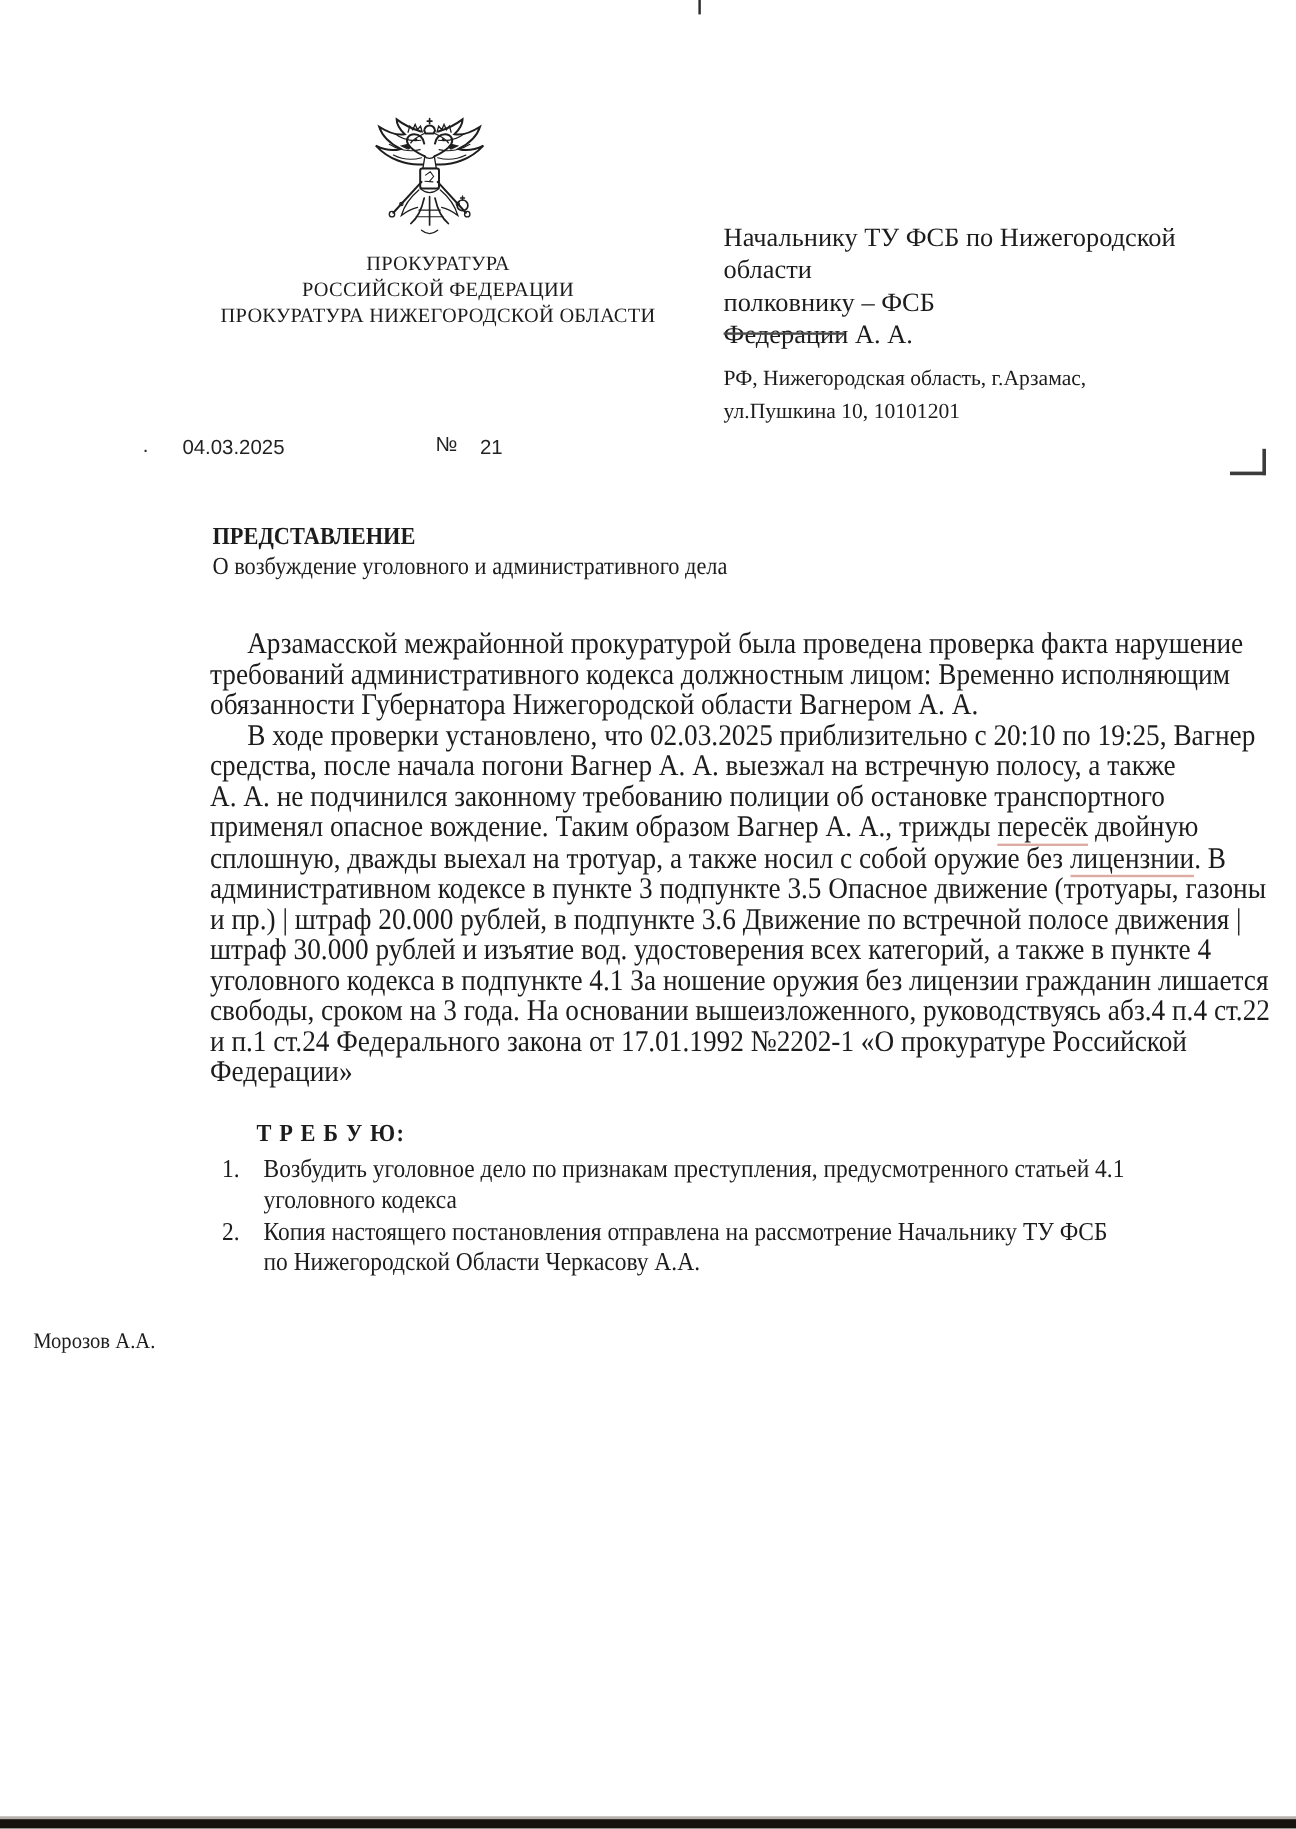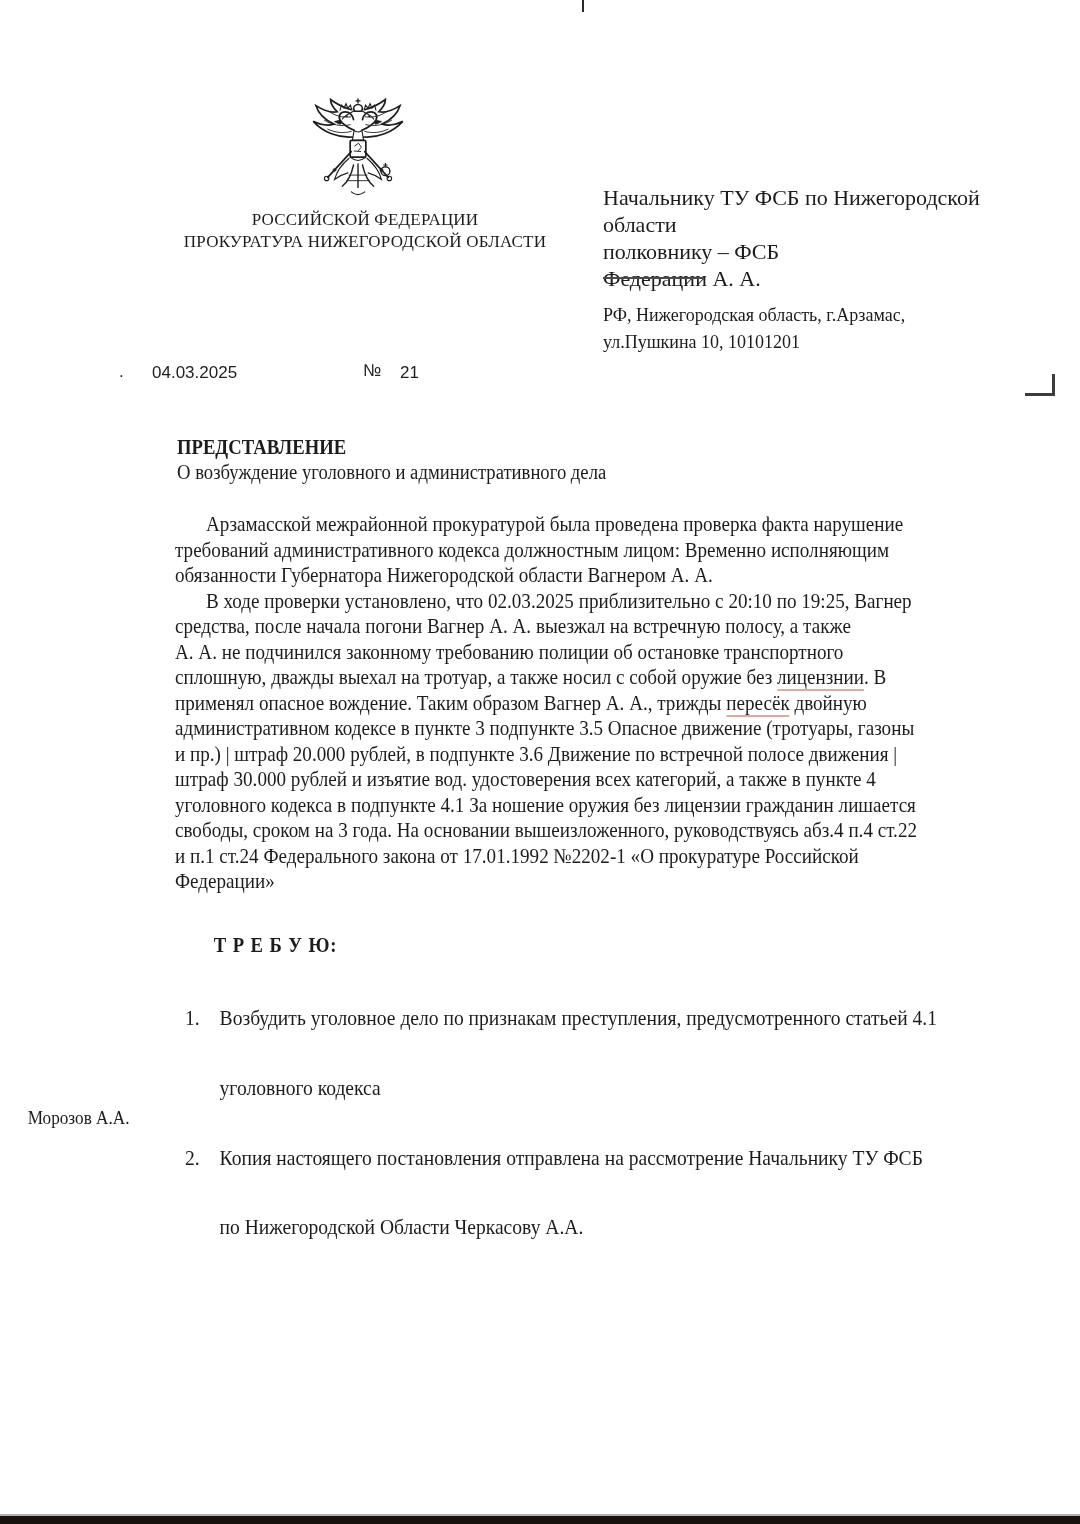--- a/index.html
+++ b/index.html
@@ -38,29 +38,29 @@
 
   .stray-dot { left:119px; top:362px; font-size:15px; font-family:"Liberation Sans",sans-serif; }
   .date-row  { font-family:"Liberation Sans", sans-serif; font-size:17px; color:#222; }
   .f-date { left:152px; top:363px; }
   .f-nosign { left:363px; top:361px; }
   .f-no { left:400px; top:363px; }
 
   .title-heading { left:177px; top:436px; font-weight:bold; font-size:20.5px;text-align:center; }
   .title-subject { left:177px; top:461px; font-size:20.5px; }
 
-  .body-block { left:175px; top:512px; width:905px; font-size:21px; }
+  .body-block { left:175px; top:524px; width:905px; font-size:25px; }
   .bline { line-height:25.5px; height:25.5px; }
   .indent { text-indent:34px; }
 
   .demand-heading { left:175px; top:934px; width:860px; text-align:left;
     font-weight:bold; font-size:20.5px; letter-spacing:1px; }
 
   .demand-list { left:185px; top:962px; width:895px; font-size:21.5px; }
-  .dline { line-height:25.8px; height:25.8px;margin-top:44px; }
+  .dline { line-height:25.8px; height:25.8px; }
   .dnum { display:inline-block; width:38px; }
   .dcont { padding-left:38px; }
 
   .sig-pos  { left:152px; top:1088px; font-size:16.5px; }
   .sig-name { left:0; top:1108px; width:1035px; text-align:left; font-size:18.5px;margin-left:20px; }
 
   .bottom-bar { left:0; bottom:0; width:100%; height:8px;
     background:#17120d; border-top:2px solid #b5b0a9; box-sizing:content-box; }
 
   .misspell { border-bottom:2px solid #ddaba4; }
@@ -103,20 +103,21 @@
     <rect x="86" y="76" width="28" height="30" rx="3"></rect>
     <path d="M86 106 q14 12 28 0" stroke-width="2"></path>
     <path d="M94 86 l7 -5 5 7 -6 7 M93 95 l12 1" stroke-width="1.6"></path>
 
     <path d="M100 118 V160 M92 120 C88 138 82 150 72 158 M108 120 C112 138 118 150 128 158" stroke-width="2.5"></path>
     <path d="M84 138 h32 M80 148 h40" stroke-width="1.6"></path>
     <path d="M88 168 q12 10 24 0" stroke-width="2"></path>
   </svg>
 
   <div class="abs org-block">
+    <div>ПРОКУРАТУРА</div>
     <div>РОССИЙСКОЙ ФЕДЕРАЦИИ</div>
     <div>ПРОКУРАТУРА НИЖЕГОРОДСКОЙ ОБЛАСТИ</div>
   </div>
 
   <div class="abs addressee">
     <div>Начальнику ТУ ФСБ по Нижегородской области</div>
     <div>полковнику – ФСБ</div>
     <div>Федерации А. А.</div>
   </div>
   <div class="abs addr-rule"></div>
@@ -152,24 +153,24 @@
     <div class="bline">
         <span class="cond indent">В ходе проверки установлено, что 02.03.2025 приблизительно с 20:10 по 19:25, Вагнер</span>
       </div>
     <div class="bline">
         <span class="cond">средства, после начала погони Вагнер А. А. выезжал на встречную полосу, а также</span>
       </div>
     <div class="bline">
         <span class="cond">А. А. не подчинился законному требованию полиции об остановке транспортного</span>
       </div>
     <div class="bline">
+        <span class="cond">применял опасное вождение. Таким образом Вагнер А. А., трижды <span class="misspell">пересёк</span> двойную</span>
+      </div>
+    <div class="bline">
         <span class="cond">сплошную, дважды выехал на тротуар, а также носил с собой оружие без <span class="misspell">лицензнии</span>. В</span>
-      </div>
-    <div class="bline">
-        <span class="cond">применял опасное вождение. Таким образом Вагнер А. А., трижды <span class="misspell">пересёк</span> двойную</span>
       </div>
     <div class="bline">
         <span class="cond">административном кодексе в пункте 3 подпункте 3.5 Опасное движение (тротуары, газоны</span>
       </div>
     <div class="bline">
         <span class="cond">и пр.) | штраф 20.000 рублей, в подпункте 3.6 Движение по встречной полосе движения |</span>
       </div>
     <div class="bline">
         <span class="cond">штраф 30.000 рублей и изъятие вод. удостоверения всех категорий, а также в пункте 4</span>
       </div>

